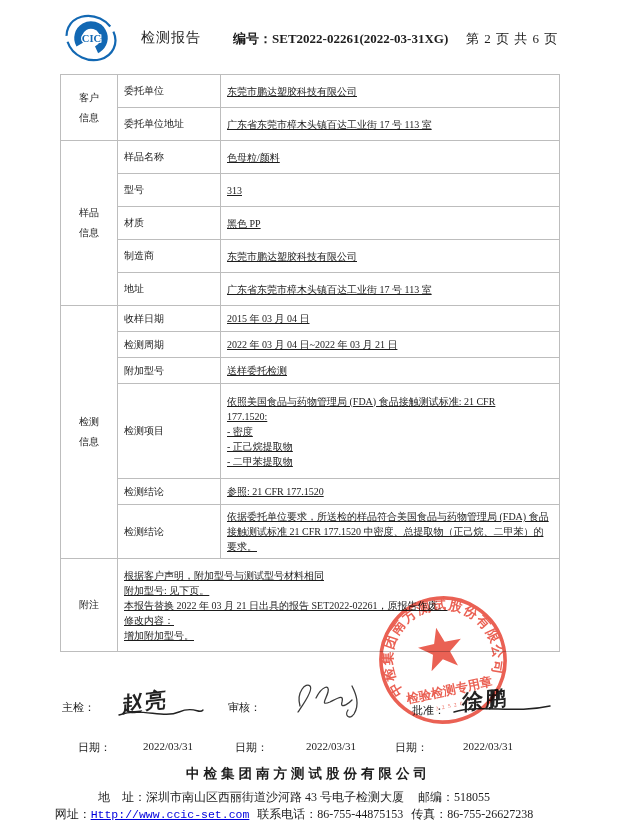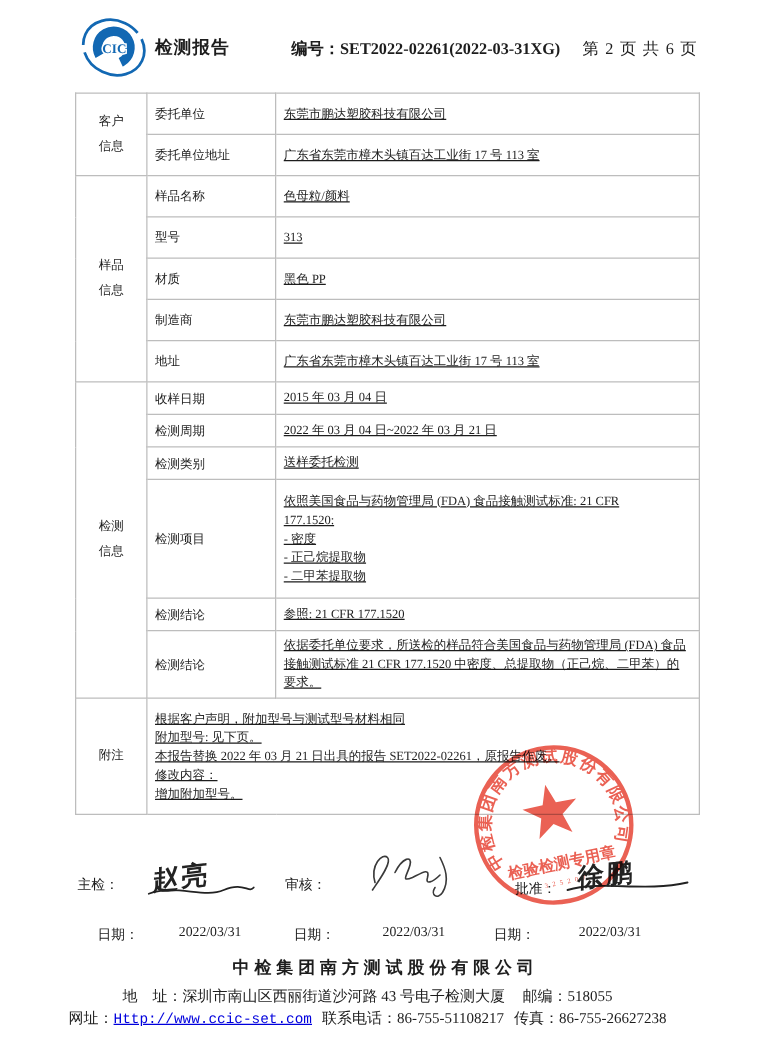--- a/index.html
+++ b/index.html
@@ -3,21 +3,21 @@
 <meta charset="utf-8">
 <style>
   html,body{margin:0;padding:0;}
   body{
     width:617px;height:840px;background:#ffffff;position:relative;
     font-family:"Liberation Serif","DejaVu Serif",serif;color:#1d1d1d;
     overflow:hidden;
   }
   
   .hdr-logo{position:absolute;left:62px;top:14px;width:58px;height:50px;}
-  .hdr-title{position:absolute;left:124px;top:29px;font-size:14px;font-weight:bold;letter-spacing:1px;}
+  .hdr-title{position:absolute;left:141px;top:29px;font-size:14px;font-weight:normal;letter-spacing:1px;}
   .hdr-no{position:absolute;left:233px;top:30px;font-size:13px;font-weight:bold;white-space:nowrap;}
   .hdr-page{position:absolute;left:466px;top:30px;font-size:13px;font-weight:normal;letter-spacing:1px;white-space:nowrap;}
   
   table.report{
     position:absolute;left:60px;top:74px;width:500px;
     border-collapse:collapse;table-layout:fixed;font-size:10px;
   }
   table.report td{border:1px solid #bdbdbd;padding:2px 6px;vertical-align:middle;}
   td.sec{width:44px;text-align:center;white-space:pre-line;line-height:2.0;padding:2px 2px;}
   td.fld{width:90px;padding-left:11px;}
@@ -102,21 +102,21 @@
     <td class="sec" rowspan="6">检测
 信息</td>
     <td class="fld">收样日期</td>
     <td class="val">2015 年 03 月 04 日</td>
   </tr>
   <tr class="h26">
     <td class="fld">检测周期</td>
     <td class="val">2022 年 03 月 04 日~2022 年 03 月 21 日</td>
   </tr>
   <tr class="h26">
-    <td class="fld">检测类别</td>
+    <td class="fld">附加型号</td>
     <td class="val">送样委托检测</td>
   </tr>
   <tr class="hitems">
     <td class="fld">检测项目</td>
     <td class="val">依照美国食品与药物管理局 (FDA) 食品接触测试标准: 21 CFR
 177.1520:
 - 密度
 - 正己烷提取物
 - 二甲苯提取物</td>
   </tr>
@@ -177,14 +177,14 @@
     <text x="68" y="103" text-anchor="middle" fill="#e84b3c" font-size="12.5" font-weight="bold" style="font-family:'Liberation Serif',serif">检验检测专用章</text>
     <text x="68" y="116" text-anchor="middle" fill="#e84b3c" font-size="5.5" letter-spacing="1">3 2 5 2 0 7</text>
   </svg>
 </div>
 
 <div class="ft-company">中检集团南方测试股份有限公司</div>
 <div class="ft-line ft-addr">
   <span>地　址：</span><span>深圳市南山区西丽街道沙河路 43 号电子检测大厦</span><span class="gap"></span><span>邮编：518055</span>
 </div>
 <div class="ft-line ft-contact">
-  <span>网址：</span><a class="weblink">Http://www.ccic-set.com</a><span class="gap-s"></span><span>联系电话：86-755-51108217</span><span class="gap-s"></span><span>传真：86-755-26627238</span>
+  <span>网址：</span><a class="weblink">Http://www.ccic-set.com</a><span class="gap-s"></span><span>联系电话：86-755-44875153</span><span class="gap-s"></span><span>传真：86-755-26627238</span>
 </div>
 
 </body></html>

